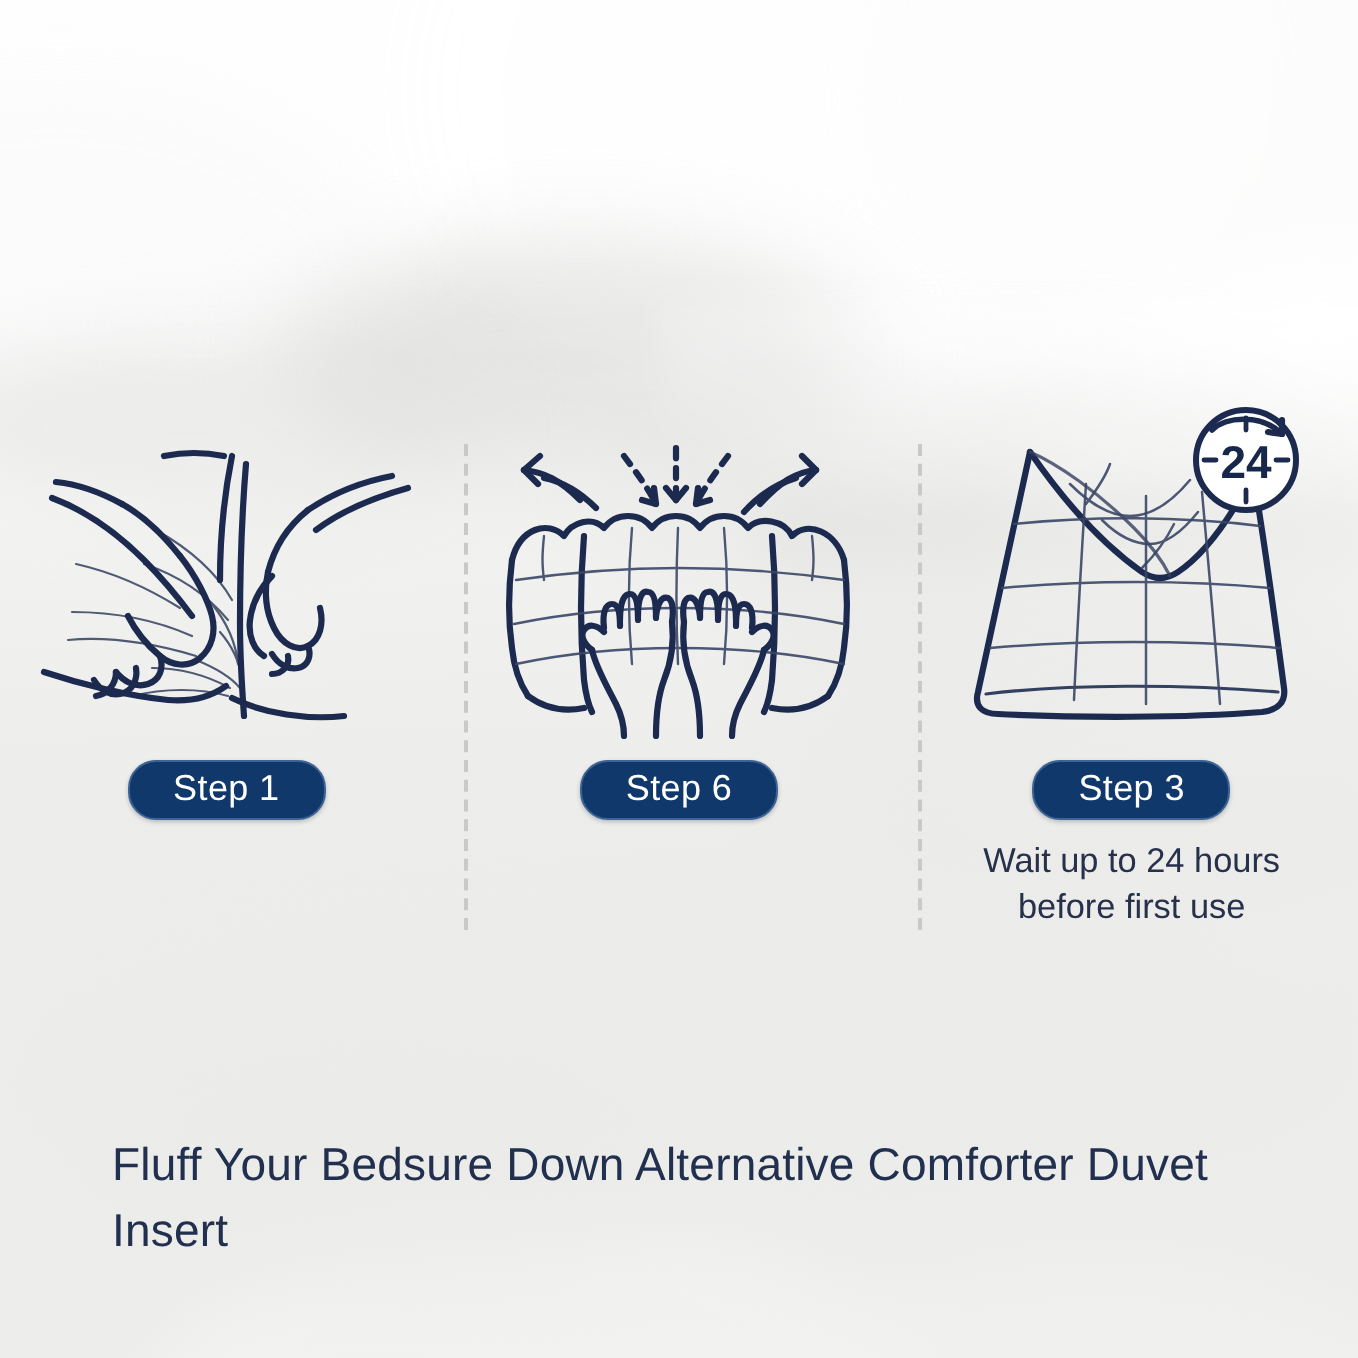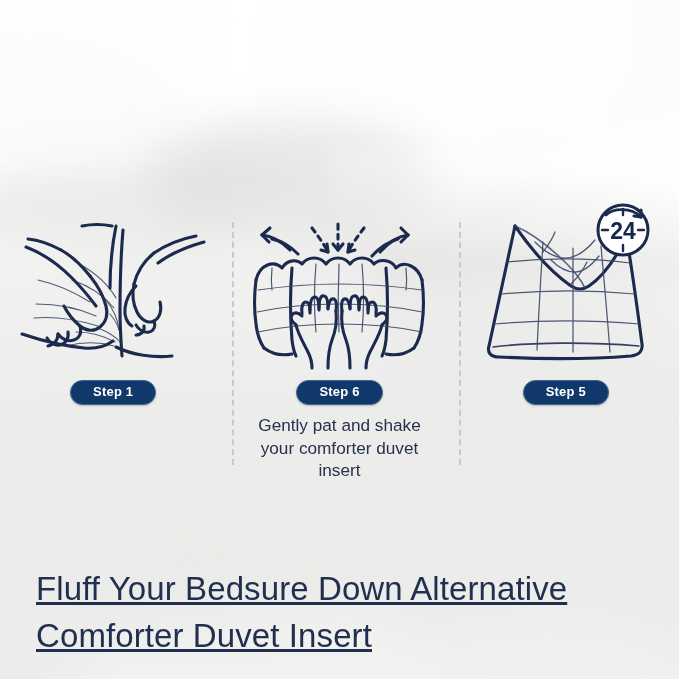--- a/index.html
+++ b/index.html
@@ -71,30 +71,30 @@
     position:absolute;left:0;top:206px;width:679px;height:270px;
     display:flex;
   }
   .col{
     flex:1 1 0;
     position:relative;
     display:flex;flex-direction:column;align-items:center;
   }
   .art{
     height:162px;width:100%;
-    display:flex;justify-content:center;
+    display:flex;align-items:flex-end;justify-content:center;
   }
   .art svg{display:block;overflow:visible;}
   .pill{
     margin-top:12px;
     background:#10386b;
     border:1.5px solid #3d6494;
     border-radius:14px;
     color:#ffffff;
-    font-size:13px;font-weight:bold;
+    font-size:18px;font-weight:normal;
     letter-spacing:.2px;
     padding:4px 22px 5px 22px;
     line-height:1.05;
     box-shadow:0 1px 2px rgba(20,30,50,.25);
     white-space:nowrap;
   }
   .caption{
     margin-top:9px;
     width:196px;
     text-align:center;
@@ -104,26 +104,25 @@
   }
   .divider{
     position:absolute;top:16px;width:0;height:243px;
     border-left:2px dashed #c9c9c7;
   }
   .d1{left:232px;}
   .d2{left:459px;}
 
   
   .headline{
-    position:absolute;left:36px;top:566px;width:610px;
+    position:absolute;left:56px;top:566px;width:610px;
     color:#22304f;
-    font-size:33px;
+    font-size:23px;
     line-height:1.42;
     letter-spacing:.1px;
-    text-decoration:underline;
   }
 </style>
 </head>
 <body>
 
 <div id="poster">
 
   <div class="bg">
     <div class="bg-base"></div>
     <div class="puff p1"></div>
@@ -277,21 +276,20 @@
             <path d="M122 104 C122 95 120 91 117 91 C114 91 113 96 113 104"></path>
             <path d="M113 102 C113 93 111 89 108 90 C105 90 104 95 104 103"></path>
             <path d="M104 102 C103 95 101 92 98 93 C96 94 95 98 96 105"></path>
             <path d="M130 110 C134 106 138 106 140 109 C142 112 140 116 136 119"></path>
             <path d="M136 119 C134 128 128 138 124 146 C121 152 120 158 120 162"></path>
             <path d="M96 105 C95 114 96 124 100 134 C103 142 104 152 104 162"></path>
           </g>
         </svg>
       </div>
       <div class="pill">Step 6</div>
-      <div class="caption">Gently pat and shake your comforter duvet insert</div>
     </div>
 
     <div class="col">
       <div class="art">
         <svg width="186" height="162" viewBox="0 0 186 162" fill="none" stroke="#1b2a4e" stroke-width="3.1" stroke-linecap="round" stroke-linejoin="round">
 
           <path d="M42 20 C34 56 24 104 16 140
                    C14 147 18 151 26 151
                    C66 153 120 153 158 150
                    C166 149 170 145 169 138
@@ -327,20 +325,21 @@
             <path d="M129 24 L135 24" stroke-width="2.4"></path>
             <path d="M165 24 L171 24" stroke-width="2.4"></path>
 
             <path d="M133 9 C140 2 158 1 168 11" stroke-width="2.8"></path>
             <path d="M168 11 L161 10"></path>
             <path d="M168 11 L168 4"></path>
             <text x="150" y="33" text-anchor="middle" font-family="Liberation Sans, sans-serif" font-size="23" font-weight="bold" fill="#16274b" stroke="none">24</text>
           </g>
         </svg>
       </div>
-      <div class="pill">Step 5</div>
+      <div class="pill">Step 3</div>
+      <div class="caption">Wait up to 24 hours before first use</div>
     </div>
 
   </div>
 
   <div class="headline">Fluff Your Bedsure Down Alternative Comforter Duvet Insert</div>
 
 </div>
 
 </body></html>

